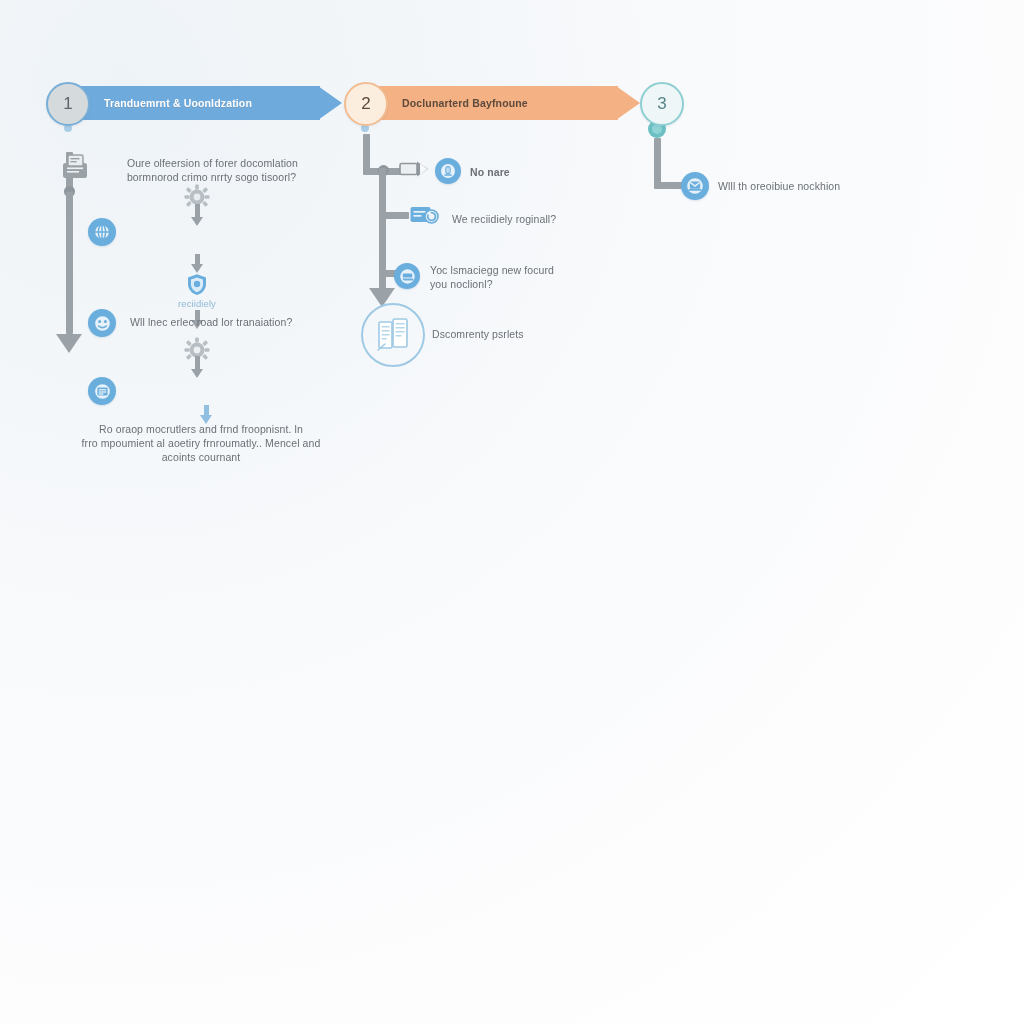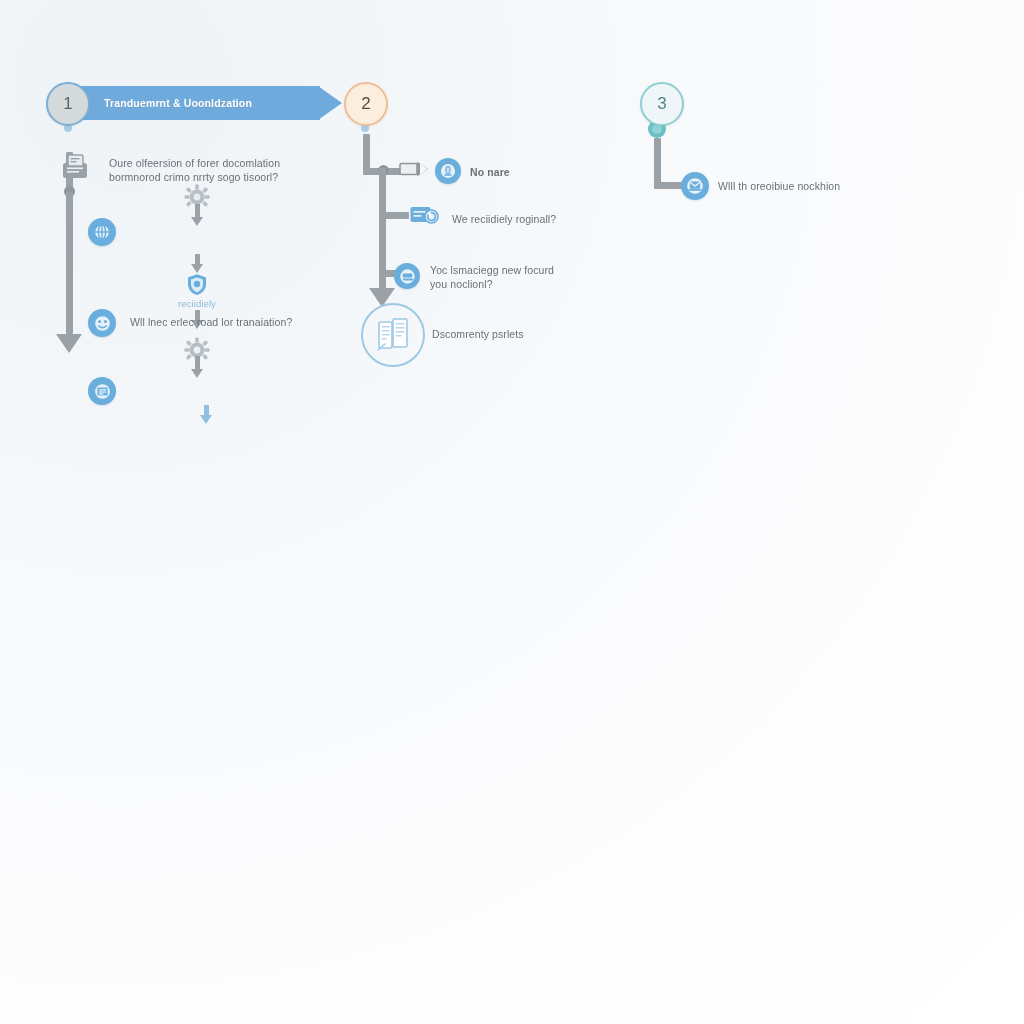--- a/index.html
+++ b/index.html
@@ -208,21 +208,21 @@
   <div class="ic" style="left:56px; top:152px; width:38px; height:30px;">
     <svg width="38" height="30" viewBox="0 0 38 30" aria-hidden="true">
       <rect x="7" y="11" width="24" height="15" rx="2.5" fill="#9aa2a8"></rect>
       <rect x="12" y="3" width="15" height="11" rx="1.5" fill="#e9edf0" stroke="#9aa2a8" stroke-width="1.5"></rect>
       <rect x="14.5" y="6" width="9" height="1.4" fill="#9aa2a8"></rect>
       <rect x="14.5" y="9" width="6" height="1.4" fill="#9aa2a8"></rect>
       <rect x="11" y="15.5" width="16" height="1.6" fill="#eef1f3"></rect>
       <rect x="11" y="19" width="12" height="1.6" fill="#eef1f3"></rect>
     </svg>
   </div>
-  <div class="item" style="left:109px; top:156px; width:178px;">
+  <div class="item" style="left:120px; top:156px; width:178px;justify-content:flex-end;">
     <div class="item-text" style="white-space:pre-line;">Oure olfeersion of forer docomlation
 bormnorod crimo nrrty sogo tisoorl?</div>
   </div>
 
   <div class="gear" style="left:184px; top:184px;">
     <svg width="26" height="26" viewBox="0 0 26 26" aria-hidden="true">
       <g fill="#b7bec4">
         <circle cx="13" cy="13" r="7.5"></circle>
         <g>
           <rect x="11.2" y="0.5" width="3.6" height="5" rx="1"></rect>
@@ -317,22 +317,32 @@
       <rect x="5.8" y="9.4" width="7.4" height="1.2" fill="#eaf3fa"></rect>
       <rect x="5.8" y="11.4" width="4.6" height="1.2" fill="#eaf3fa"></rect>
     </svg>
   </div>
 
   <div class="arrow-down arrow-blue" style="left:200px; top:405px; height:18px;">
     <div class="arrow-shaft" style="height:10px;"></div>
     <div class="arrow-head" style="top:10px;"></div>
   </div>
 
+  <div class="item" style="left:78px; top:422px; width:246px;">
+    <div class="item-text text-center" style="white-space:pre-line; width:246px;">Ro oraop mocrutlers and frnd froopnisnt. ln
+frro mpoumient al aoetiry frnroumatly.. Mencel and
+acoints cournant</div>
+  </div>
 
   <div class="stage-header stage-2" style="left:344px; top:86px; width:300px;">
+    <div class="banner">
+      <div class="banner-body" style="background:#f4b183;"></div>
+      <div class="banner-tip" style="background:#f4b183;"></div>
+      <span class="banner-label">Doclunarterd Bayfnoune</span>
+    </div>
     <div class="num-circle" style="background:#fbeede; border:2.5px solid #f3bd94; color:#5d4a3c;">
       <span>2</span>
     </div>
   </div>
 
   <div class="rail-dot" style="left:361px; top:124px;"></div>
   <div class="rail" style="left:363px; top:134px; height:38px;"></div>
   <div class="rail-h" style="left:363px; top:168px; width:40px;"></div>
   <div class="rail-node" style="left:378px; top:165px;"></div>
   <div class="rail" style="left:379px; top:168px; height:122px;"></div>

